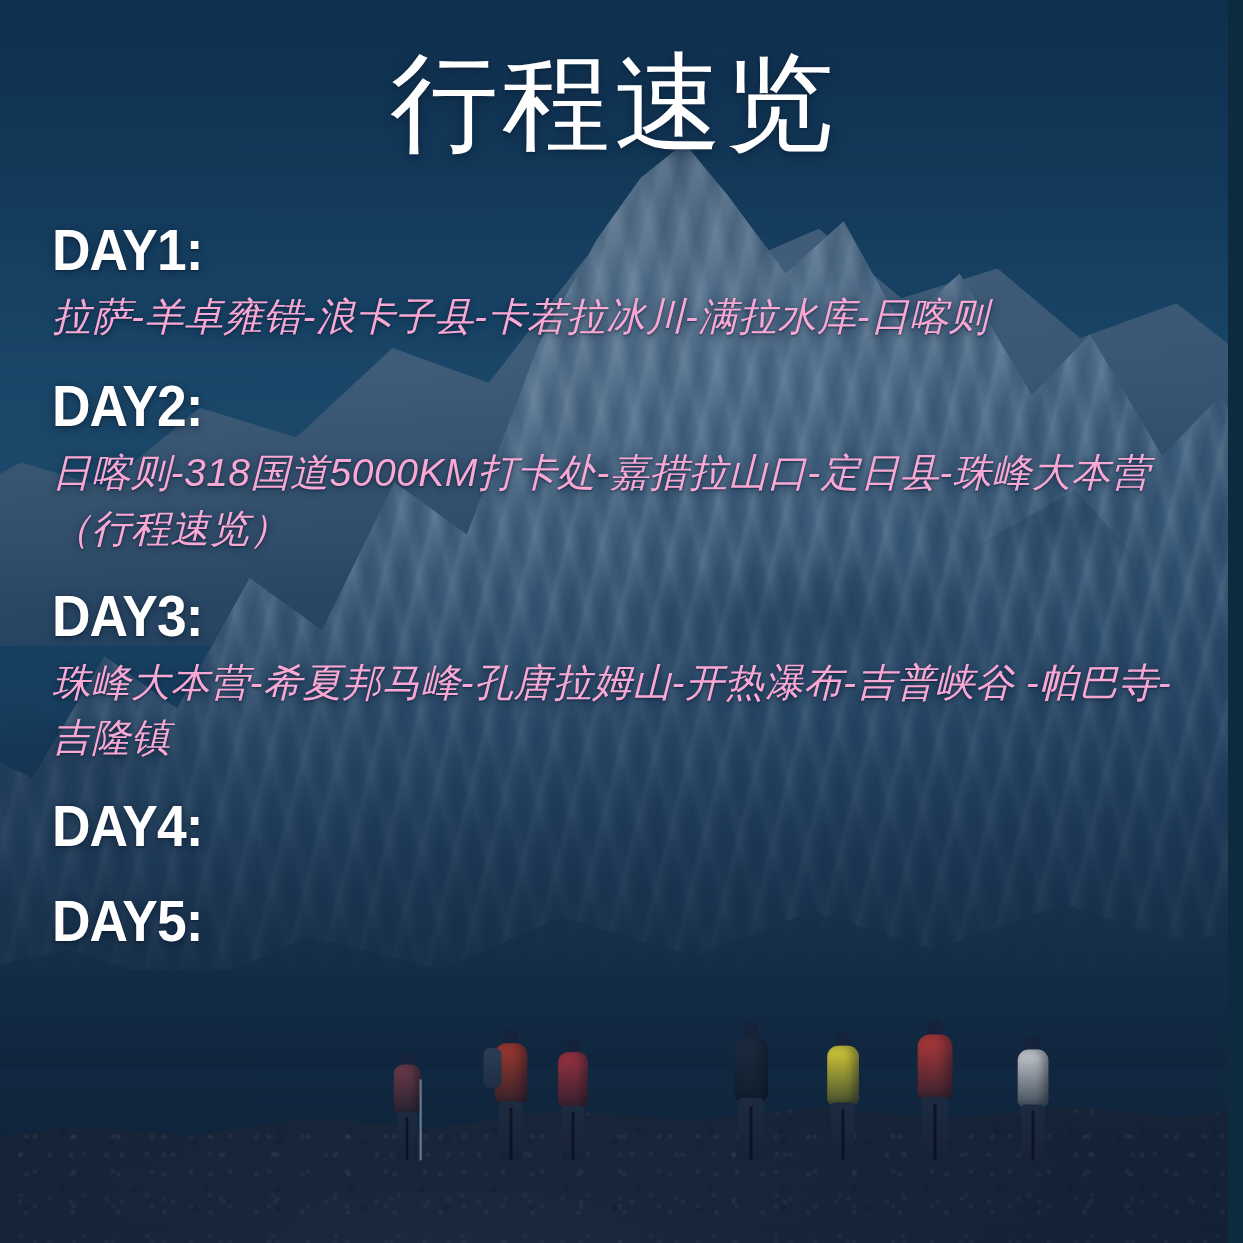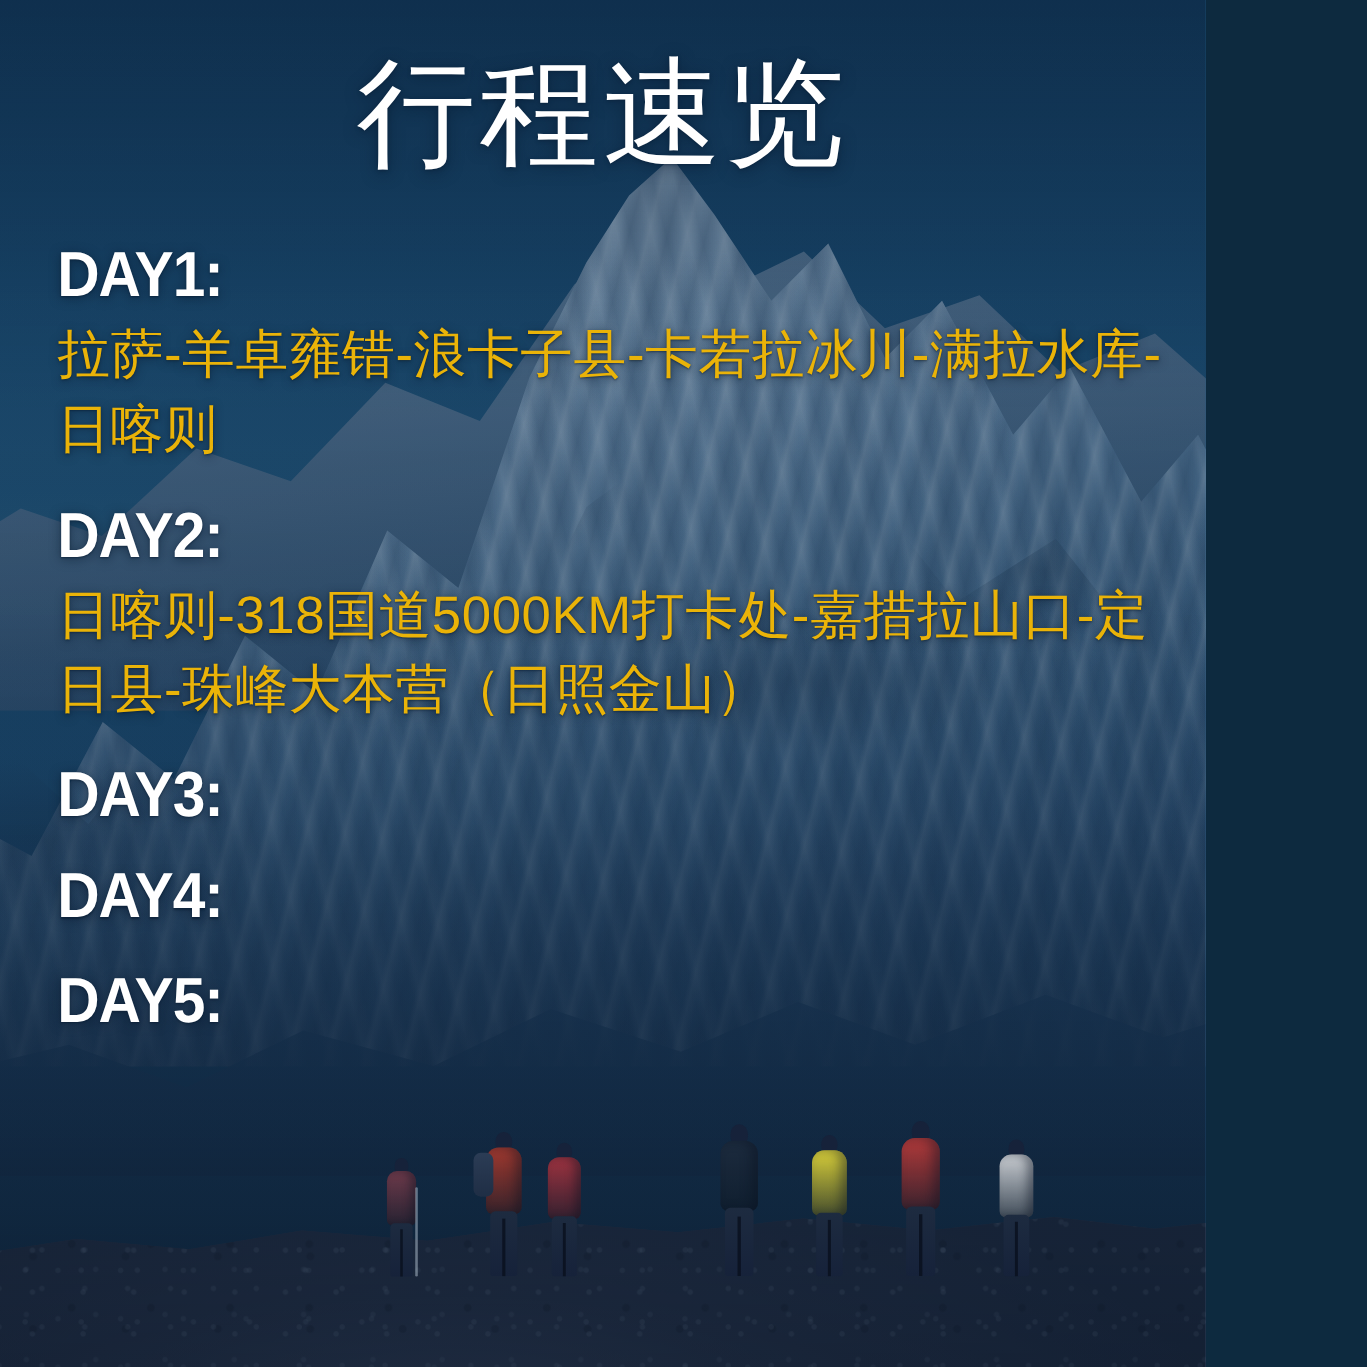--- a/index.html
+++ b/index.html
@@ -2,21 +2,21 @@
 <html><head>
 <meta charset="utf-8">
 <style>
   html, body {
     margin: 0;
     padding: 0;
     background: #0d2a3f;
   }
   .poster {
     position: relative;
-    width: 1096px;
+    width: 1228px;
     height: 1243px;
     overflow: hidden;
     font-family: "Liberation Sans", "DejaVu Sans", sans-serif;
     background: #1d5279;
     -webkit-font-smoothing: antialiased;
   }
 
   
   .bg { position: absolute; inset: 0; overflow: hidden; }
 
@@ -214,27 +214,28 @@
     color: #ffffff;
     font-size: 58px;
     font-weight: 700;
     letter-spacing: -1px;
     line-height: 1.12;
     transform: scaleX(0.92);
     transform-origin: left center;
     text-shadow: 0 2px 10px rgba(8,26,48,0.55), 0 1px 2px rgba(8,26,48,0.6);
   }
   .day-route {
-    color: #eab308;
-    font-size: 48px;
+    color: #f9a8d4;
+    font-size: 39px;
     line-height: 1.42;
     font-weight: 400;
     letter-spacing: 0.5px;
     margin-top: 6px;
     text-shadow: 0 2px 9px rgba(8,26,48,0.62), 0 1px 2px rgba(8,26,48,0.6);
+    font-style: italic;
   }
 
   
   .d1 { margin-bottom: 30px; margin-top: 22px; }
   .d2 { margin-bottom: 28px; }
   .d3 { margin-bottom: 28px; }
   .d4 { margin-bottom: 30px; }
 </style>
 </head>
 <body>
@@ -301,25 +302,26 @@
 
     <div class="days">
 
       <div class="day-block d1">
         <div class="day-label">DAY1:</div>
         <div class="day-route">拉萨-羊卓雍错-浪卡子县-卡若拉冰川-满拉水库-日喀则</div>
       </div>
 
       <div class="day-block d2">
         <div class="day-label">DAY2:</div>
-        <div class="day-route">日喀则-318国道5000KM打卡处-嘉措拉山口-定日县-珠峰大本营（日照金山）</div>
+        <div class="day-route">日喀则-318国道5000KM打卡处-嘉措拉山口-定日县-珠峰大本营（行程速览）</div>
       </div>
 
       <div class="day-block d3">
         <div class="day-label">DAY3:</div>
+        <div class="day-route">珠峰大本营-希夏邦马峰-孔唐拉姆山-开热瀑布-吉普峡谷 -帕巴寺-吉隆镇</div>
       </div>
 
       <div class="day-block d4">
         <div class="day-label">DAY4:</div>
       </div>
 
       <div class="day-block d5">
         <div class="day-label">DAY5:</div>
       </div>
 

